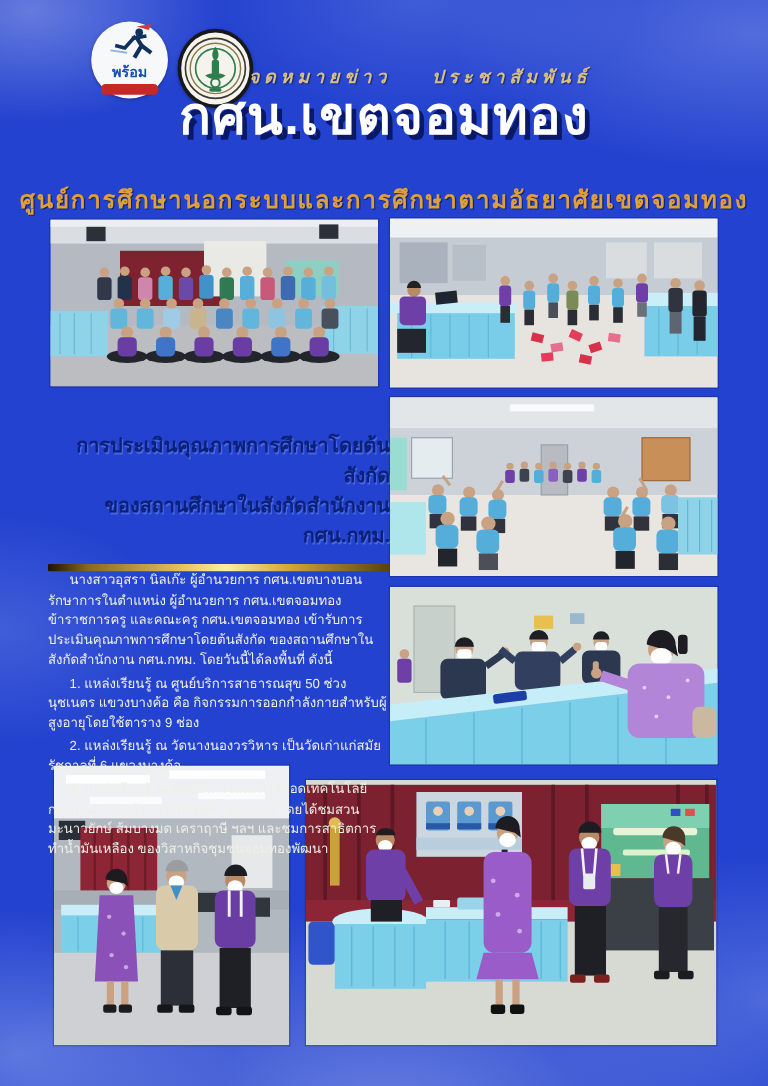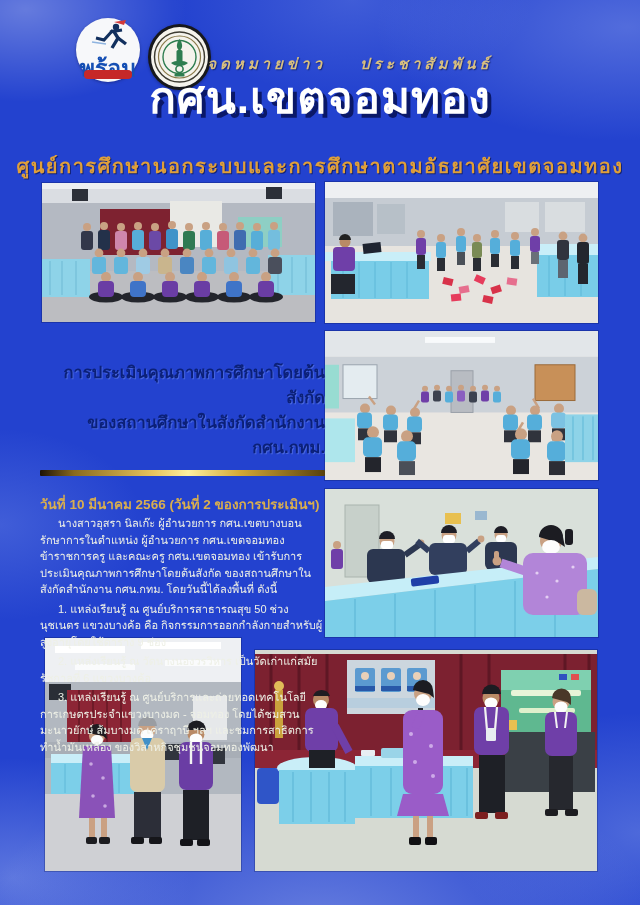--- a/index.html
+++ b/index.html
@@ -15,21 +15,21 @@
       radial-gradient(ellipse 300px 200px at 2% 97%, rgba(185,202,248,.38), transparent 60%),
       radial-gradient(ellipse 320px 200px at 100% 92%, rgba(175,195,245,.30), transparent 60%),
       #2342cf;
   }
   .abs{position:absolute;}
   
   .logo-prom{left:76px;top:18px;width:64px;height:64px;border-radius:50%;
     background:#f7f8fa;box-shadow:0 1px 3px rgba(0,0,40,.35);}
   .logo-prom svg{position:absolute;left:0;top:0;}
   .logo-prom .prom-text{position:absolute;left:0;top:32px;width:100%;text-align:center;
-    color:#1650b4;font-weight:bold;font-size:23px;}
+    color:#1650b4;font-weight:bold;font-size:12px;}
   .logo-prom .ribbon{position:absolute;left:8px;top:52px;width:48px;height:9px;
     background:#c62828;border-radius:4px;}
   .emblem{left:148px;top:24px;width:57px;height:60px;border-radius:50%;
     background:#f5f3ec;border:3px solid #17181c;box-shadow:0 1px 3px rgba(0,0,40,.35);}
   .nl-label{left:0;top:52px;width:640px;text-align:center;padding-left:60px;box-sizing:border-box;
     color:#d9c07f;font-size:15px;font-weight:bold;font-style:italic;
     letter-spacing:4px;word-spacing:26px;text-shadow:1px 1px 1px rgba(10,20,80,.6);}
   .main-title{left:0;top:74px;width:640px;text-align:center;
     color:#ffffff;font-size:44px;font-weight:bold;letter-spacing:1px;line-height:1.1;
     text-shadow:4px 4px 0 #0a1868;}
@@ -581,21 +581,20 @@
         <rect x="290" y="159" width="13" height="7" rx="2" fill="#1c1c20"></rect>
           <rect x="310" y="159" width="13" height="7" rx="2" fill="#1c1c20"></rect>
       </g>
     </svg>
   </div>
 
   <section class="abs article">
     <div class="headline">การประเมินคุณภาพการศึกษาโดยต้นสังกัด</div>
     <div class="headline">ของสถานศึกษาในสังกัดสำนักงาน กศน.กทม.</div>
     <div class="gold-rule"></div>
-    <div class="date-line">วันที่ 10 มีนาคม 2566 (วันที่ 2 ของการประเมินฯ)</div>
     <div class="body-text">
       <p>นางสาวอุสรา นิลเก๊ะ ผู้อำนวยการ กศน.เขตบางบอน รักษาการในตำแหน่ง ผู้อำนวยการ กศน.เขตจอมทอง ข้าราชการครู และคณะครู กศน.เขตจอมทอง เข้ารับการประเมินคุณภาพการศึกษาโดยต้นสังกัด ของสถานศึกษาในสังกัดสำนักงาน กศน.กทม. โดยวันนี้ได้ลงพื้นที่ ดังนี้</p>
       <p>1. แหล่งเรียนรู้ ณ ศูนย์บริการสาธารณสุข 50 ช่วง นุชเนตร แขวงบางค้อ คือ กิจกรรมการออกกำลังกายสำหรับผู้สูงอายุโดยใช้ตาราง 9 ช่อง</p>
       <p>2. แหล่งเรียนรู้ ณ วัดนางนองวรวิหาร เป็นวัดเก่าแก่สมัยรัชกาลที่ 6 แขวงบางค้อ</p>
       <p>3. แหล่งเรียนรู้ ณ ศูนย์บริการและถ่ายทอดเทคโนโลยีการเกษตรประจำแขวงบางมด - จอมทอง โดยได้ชมสวนมะนาวยักษ์ ส้มบางมด เคราฤาษี ฯลฯ และชมการสาธิตการทำน้ำมันเหลือง ของวิสาหกิจชุมชนจอมทองพัฒนา</p>
     </div>
   </section>
 
 </div>
 

